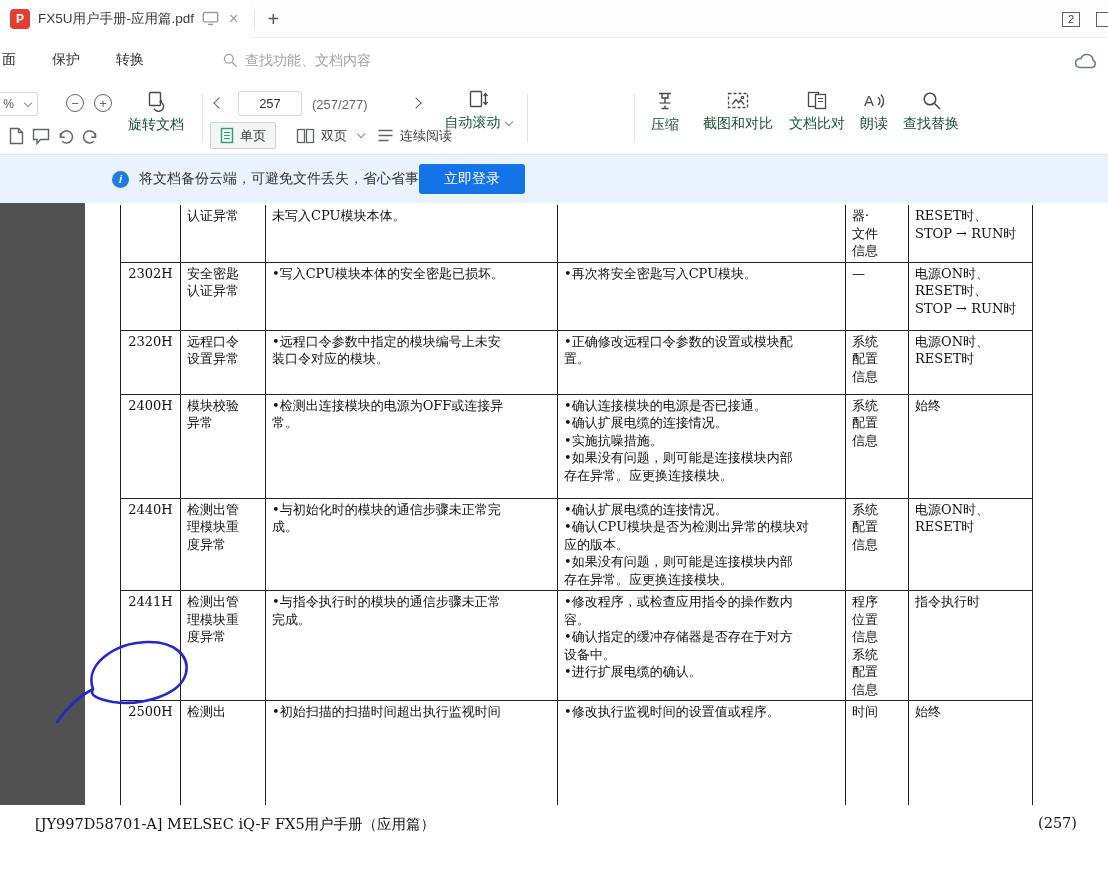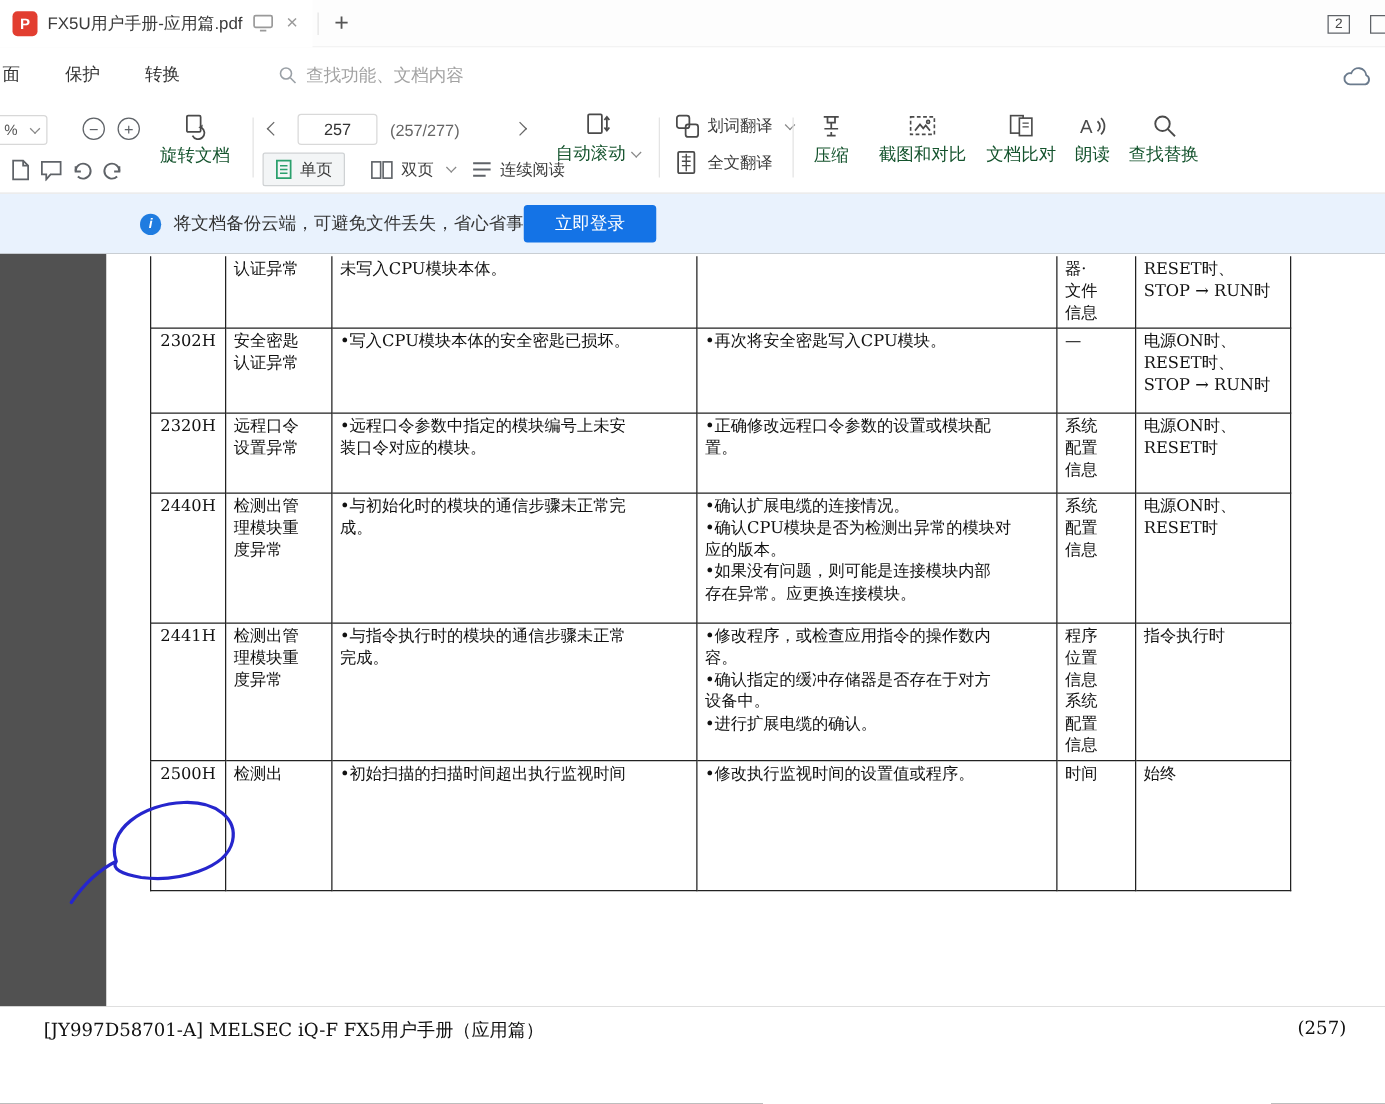--- a/index.html
+++ b/index.html
@@ -213,41 +213,20 @@
           </svg>
       </span>
       <span class="lbl">
           <span>自动滚动</span>
           <i class="chev"></i>
         </span>
     </div>
 
     <div class="vsep" style="left:527px"></div>
 
-    <div class="stack" style="left:540px; top:9px">
-      <div class="hrow">
-        <span>
-          <svg class="icon" width="20" height="20" viewBox="0 0 20 20">
-              <rect x="1.5" y="1.5" width="10" height="10" rx="2" fill="none" stroke="#4a4a4a" stroke-width="1.4"></rect>
-              <rect x="8.5" y="8.5" width="10" height="10" rx="2" fill="none" stroke="#4a4a4a" stroke-width="1.4"></rect>
-            </svg>
-        </span>
-        <span>划词翻译</span>
-        <i class="chev"></i>
-      </div>
-      <div class="hrow">
-        <span>
-          <svg class="icon" width="20" height="20" viewBox="0 0 20 20">
-              <rect x="2.5" y="1.5" width="13" height="17" rx="1" fill="none" stroke="#4a4a4a" stroke-width="1.4"></rect>
-              <path d="M5.5 5.5h7M5.5 9h7M5.5 12.5h7M9 3v14" stroke="#4a4a4a" stroke-width="1.1"></path>
-            </svg>
-        </span>
-        <span>全文翻译</span>
-      </div>
-    </div>
 
     <div class="vsep" style="left:634px"></div>
 
     <div class="tool-col" style="left:642px; top:8px; width:46px">
       <span>
         <svg class="icon" width="22" height="22" viewBox="0 0 22 22" stroke="#4a4a4a" stroke-width="1.4" fill="none">
             <path d="M5 3.5h12M8 3.5v4.5h6V3.5M11 8v5M7.5 18.5h7M11 15.5v3"></path>
             <path d="M5.5 13h11" stroke-width="1.2"></path>
           </svg>
       </span>
@@ -343,20 +322,36 @@
 设置异常</td>
               <td>•远程口令参数中指定的模块编号上未安
 装口令对应的模块。</td>
               <td>•正确修改远程口令参数的设置或模块配
 置。</td>
               <td>系统
 配置
 信息</td>
               <td>电源ON时、
 RESET时</td>
+            </tr>
+            <tr>
+              <td class="code">2400H</td>
+              <td>模块校验
+异常</td>
+              <td>•检测出连接模块的电源为OFF或连接异
+常。</td>
+              <td>•确认连接模块的电源是否已接通。
+•确认扩展电缆的连接情况。
+•实施抗噪措施。
+•如果没有问题，则可能是连接模块内部
+存在异常。应更换连接模块。</td>
+              <td>系统
+配置
+信息</td>
+              <td>始终</td>
             </tr>
             <tr>
               <td class="code">2440H</td>
               <td>检测出管
 理模块重
 度异常</td>
               <td>•与初始化时的模块的通信步骤未正常完
 成。</td>
               <td>•确认扩展电缆的连接情况。
 •确认CPU模块是否为检测出异常的模块对

